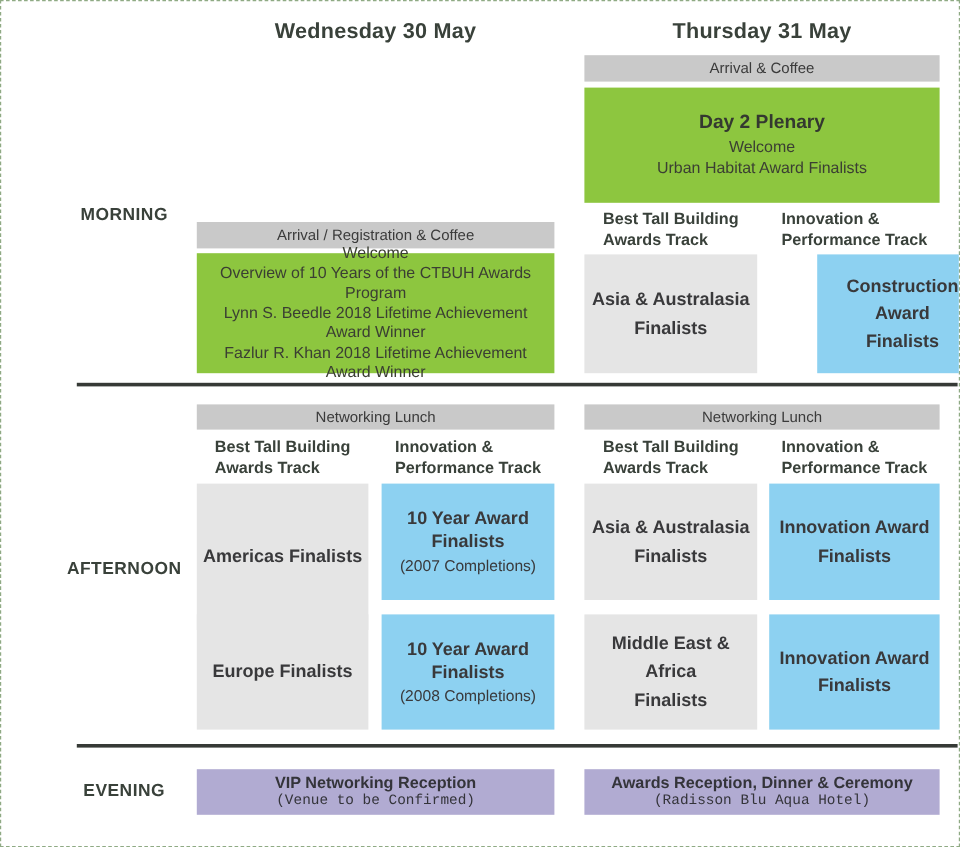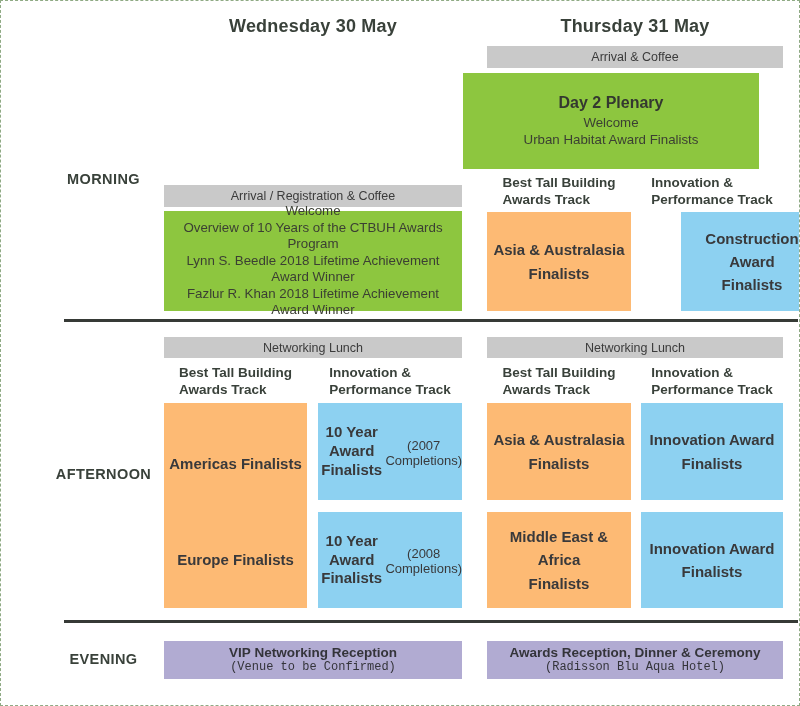--- a/index.html
+++ b/index.html
@@ -26,26 +26,26 @@
   .green-block{
     background:#8dc63f;color:#353a2c;flex-direction:column;padding:4px 6px;
   }
   .plenary-title{font-size:16px;font-weight:700;color:#343830;margin-bottom:3px;}
   .plenary-line{font-size:13.3px;line-height:1.24;color:#3b3f33;}
   .track-header{
     font-size:13.5px;font-weight:700;color:#39413a;line-height:1.3;
     white-space:pre-line;
     display:flex;align-items:flex-end;justify-content:center;
   }
-  .yellow-block{background:#fdba74;}
+  .yellow-block{background:#e5e5e5;}
   .blue-block{background:#8dd1f1;}
   .finalist{
     color:#39393b;font-size:15px;font-weight:700;line-height:1.55;white-space:pre-line;
   }
-  .combo{flex-direction:row;color:#39393b;}
+  .combo{flex-direction:column;color:#39393b;}
   .combo .title{font-size:15px;font-weight:700;line-height:1.25;}
   .combo .sub{font-size:13px;font-weight:400;margin-top:2px;}
   .purple-block{
     background:#b1abd2;color:#34343a;flex-direction:column;padding:2px 4px;
   }
   .purple-block .title{font-size:13.5px;font-weight:700;line-height:1.2;}
   .purple-block .sub{font-size:12px;font-weight:400;line-height:1.15;font-family:Liberation Mono, monospace;}
   .divider{background:#363a36;height:3px;}
 </style>
 </head>
@@ -55,21 +55,21 @@
 
   <div class="abs center day-header" style="left:163px;top:13px;width:298px;height:24px;">Wednesday 30 May</div>
   <div class="abs center day-header" style="left:486px;top:13px;width:296px;height:24px;">Thursday 31 May</div>
 
   <div class="abs center row-label" style="left:50px;top:168px;width:105px;height:19px;">MORNING</div>
   <div class="abs center row-label" style="left:50px;top:463px;width:105px;height:19px;">AFTERNOON</div>
   <div class="abs center row-label" style="left:50px;top:648px;width:105px;height:19px;">EVENING</div>
 
   <div class="abs center bar" style="left:486px;top:45px;width:296px;height:22px;">Arrival &amp; Coffee</div>
 
-  <div class="abs center green-block" style="left:462px;top:72px;width:296px;height:96px;">
+  <div class="abs center green-block" style="left:486px;top:72px;width:296px;height:96px;">
     <div class="plenary-title">Day 2 Plenary</div>
     <div class="plenary-line">Welcome</div>
     <div class="plenary-line">Urban Habitat Award Finalists</div>
   </div>
 
   <div class="abs track-header" style="left:486px;top:170px;width:144px;height:38px;">Best Tall Building
 Awards Track</div>
   <div class="abs track-header" style="left:640px;top:170px;width:142px;height:38px;">Innovation &amp;
 Performance Track</div>
 

